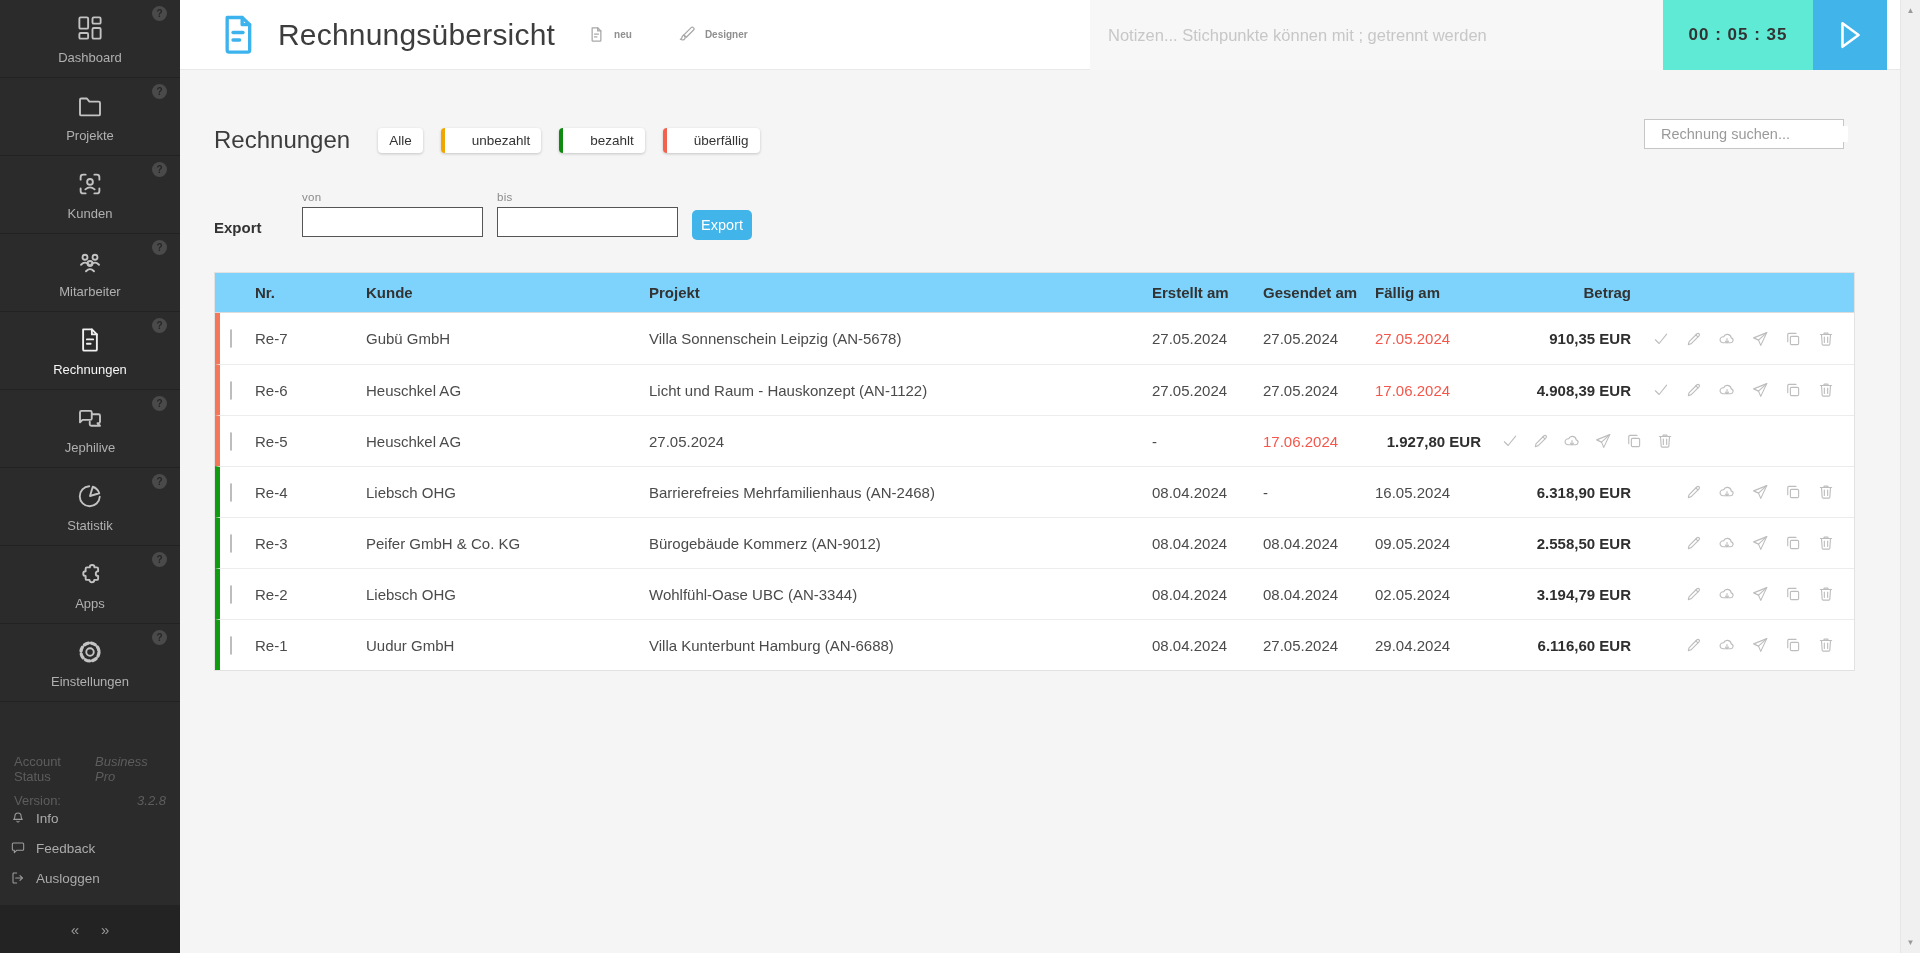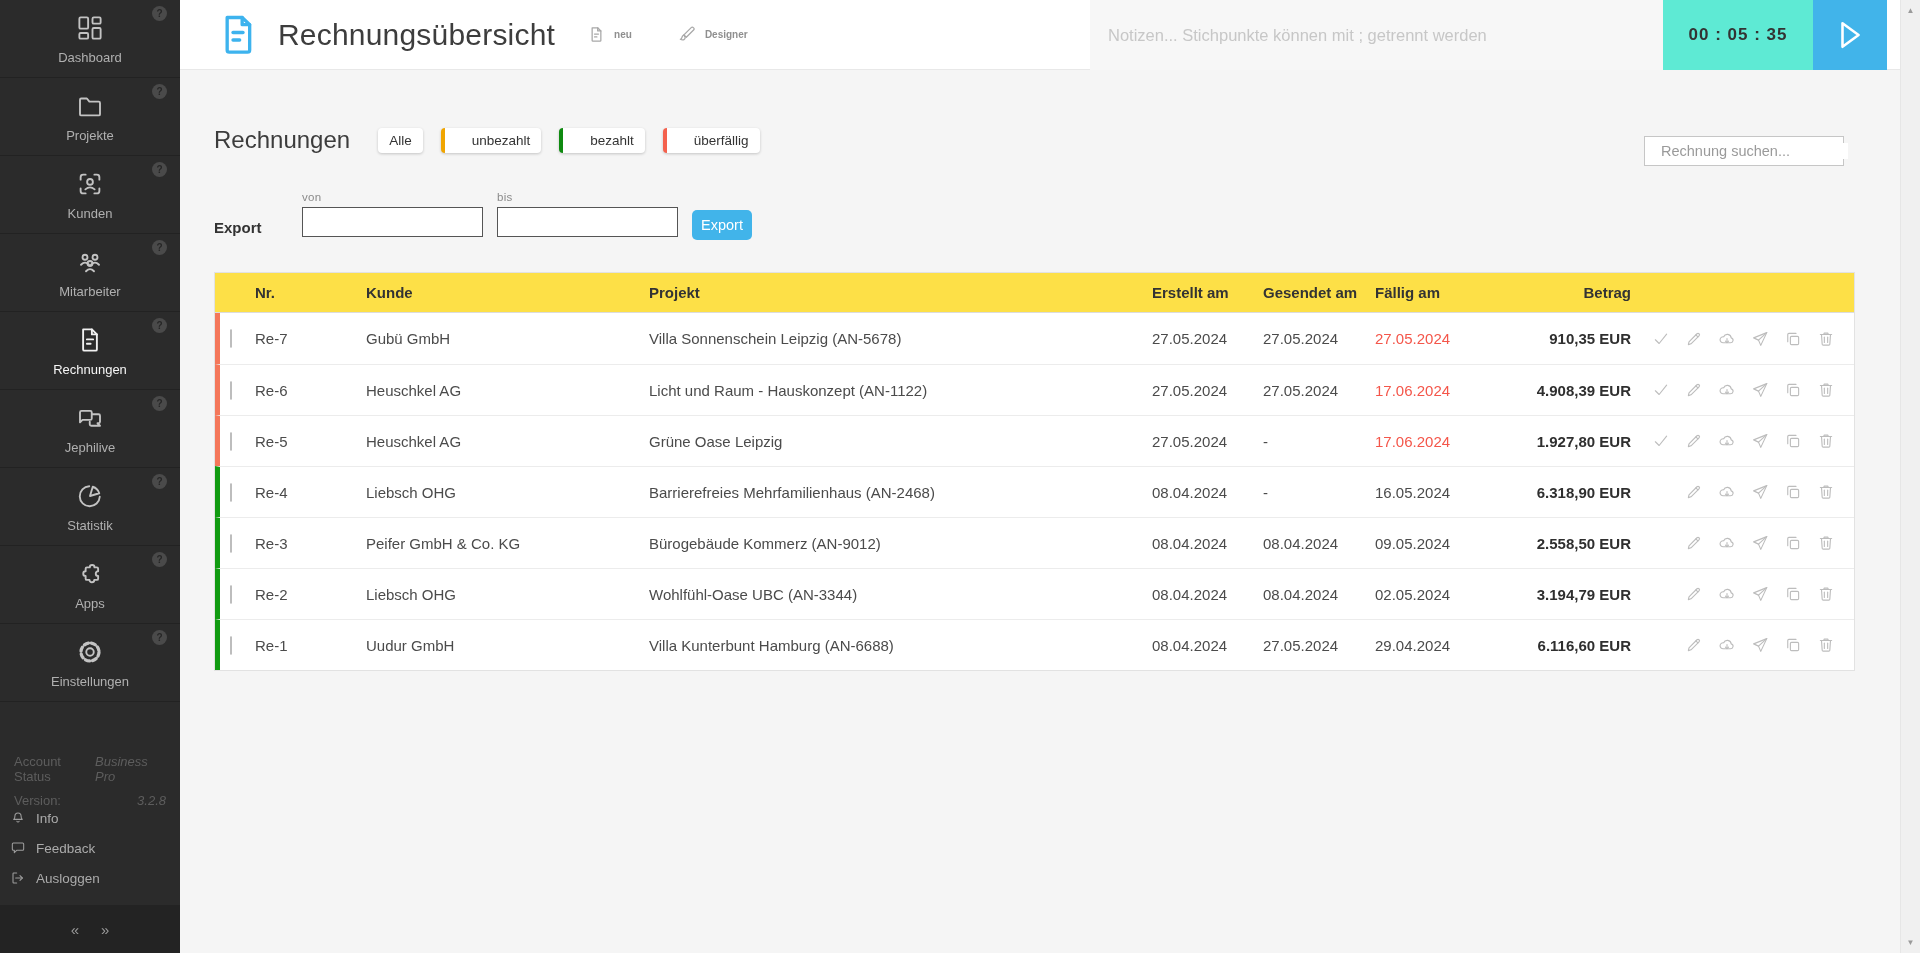--- a/index.html
+++ b/index.html
@@ -57,21 +57,21 @@
   .content { position:relative; height:883px; }
   .summary { position:absolute; top:19px; left:34px; width:1641px; text-align:center;
     font-size:14.5px; color:#9c9c9c; }
 
   .filter-row { position:absolute; top:56px; left:34px; display:flex; align-items:center; }
   .section-title { font-size:24px; color:#3c3c3c; font-weight:400; margin-right:28px; }
   .chip { background:#fff; border-radius:4px; padding:5px 11px; font-size:13.5px; color:#333;
     box-shadow:0 1px 3px rgba(0,0,0,.20); margin-right:18px; cursor:pointer; border-left:0 solid transparent; }
   .chip.colored { border-left-width:4px; border-left-style:solid; padding-left:27px; }
 
-  .search-box { position:absolute; top:66px; left:1464px; width:200px; height:30px; background:#fff;
+  .search-box { position:absolute; top:49px; left:1464px; width:200px; height:30px; background:#fff;
     border:1px solid #c6c6c6; display:flex; align-items:center; padding:0 8px; }
   .search-box svg { width:15px; height:15px; stroke:#9b9b9b; fill:none; stroke-width:1.8; stroke-linecap:round; }
   .search-box input { flex:1; border:0; outline:0; font-size:14.5px; color:#555; margin-left:8px;
     font-family:"Liberation Sans", sans-serif; }
   .search-box input::placeholder { color:#9a9a9a; }
 
   .export-row { position:absolute; top:121px; left:34px; height:66px; }
   .export-label { position:absolute; left:0; top:28px; font-size:15px; font-weight:bold; color:#333; }
   .date-group { position:absolute; top:0; }
   .date-group .small-label { font-size:11.5px; color:#8a8a8a; letter-spacing:.3px; margin-bottom:4px; display:block; }
@@ -80,21 +80,21 @@
   .g-von { left:88px; }
   .g-bis { left:283px; }
   .export-btn { position:absolute; left:478px; top:19px; width:60px; height:30px; background:#41b4ea;
     color:#fff; font-size:14.5px; border:0; border-radius:5px; cursor:pointer;
     font-family:"Liberation Sans", sans-serif; }
 
   
   .invoice-table { position:absolute; top:202px; left:34px; width:1641px; background:#fff;
     border:1px solid #e2e2e2; }
   .t-header { display:grid; grid-template-columns:35px 111px 283px 503px 111px 112px 106px 150px 1fr;
-    align-items:center; height:40px; background:#fde047; border-bottom:1px solid #dcdcdc;
+    align-items:center; height:40px; background:#7dd3fc; border-bottom:1px solid #dcdcdc;
     padding-left:5px; font-size:15px; font-weight:bold; color:#333; }
   .t-header .th-betrag { text-align:right; }
   .t-row { display:grid; grid-template-columns:35px 111px 283px 503px 111px 112px 106px 150px 1fr;
     align-items:center; height:51px; border-top:1px solid #ececec; border-left:5px solid transparent;
     background:#fff; font-size:15px; color:#4b4b4b; }
   .t-row:first-of-type { border-top:0; }
   .cb { width:15px; height:15px; border:1px solid #bdbdbd; border-radius:2px; background:#fff;
     margin-left:10px; cursor:pointer; }
   .cell-betrag { text-align:right; font-weight:bold; color:#2f2f2f; }
   .cell-faellig.overdue { color:#f4564a; }
@@ -457,21 +457,20 @@
                     <path d="M14.2,9.5 v7"></path>
                   </svg>
       </span>
     </span>
   </div>
 
   <div class="t-row" style="border-left-color: rgb(244, 119, 90);">
     <span><span class="cb"></span></span>
     <span>Re-5</span>
     <span>Heuschkel AG</span>
-    <span>Grüne Oase Leipzig</span>
     <span>27.05.2024</span>
     <span>-</span>
     <span class="cell-faellig overdue">17.06.2024</span>
     <span class="cell-betrag">1.927,80 EUR</span>
     <span class="row-actions">
       <span class="act act-check">
         <svg viewBox="0 0 24 24">
                     <path d="M4.5,13 l5,5 L19.5,5.5"></path>
                   </svg>
       </span>

